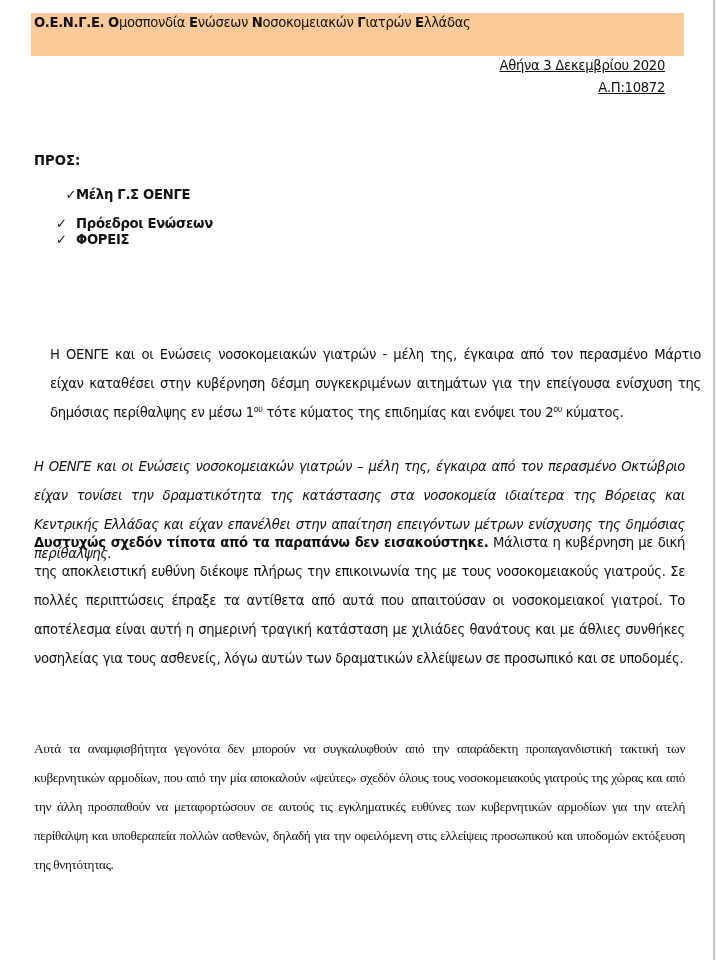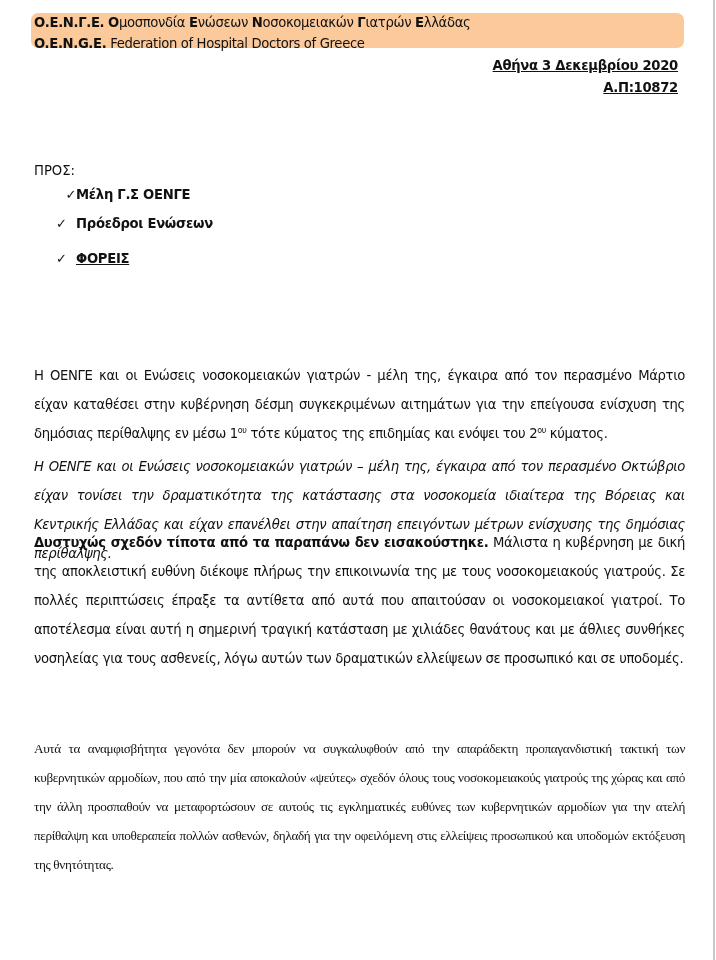--- a/index.html
+++ b/index.html
@@ -8,69 +8,65 @@
     background: #ffffff;
     font-family: "DejaVu Sans", "Liberation Sans", sans-serif;
     color: #111111;
     position: relative;
   }
   .page-edge {
     position: absolute; top: 0; right: 1px; width: 2px; height: 960px;
     background: #c8c8c8;
   }
   .header-box {
-    position: absolute; left: 31px; top: 13px; width: 653px; height: 35px;
+    position: absolute; left: 31px; top: 13px; width: 653px; height: 43px;
     background: #fbc99a;
-    border-radius: 7px;
   }
   .header-line {
     position: absolute; left: 3px; font-size: 13.2px; white-space: nowrap;
     letter-spacing: -0.35px;
   }
   .header-line.l1 { top: 2px; }
   .header-line.l2 { top: 23px; }
   .b { font-weight: bold; }
   .date-line {
-    position: absolute; right: 38px; font-size: 13.2px; font-weight: bold;
+    position: absolute; right: 51px; font-size: 13.2px; font-weight: normal;
     text-decoration: underline; white-space: nowrap; letter-spacing: -0.3px;
   }
   .date-line.d1 { top: 58px; }
   .date-line.d2 { top: 80px; text-align: right; }
   .to-label {
-    position: absolute; left: 34px; top: 163px; font-size: 13.2px; font-weight: normal;
+    position: absolute; left: 34px; top: 153px; font-size: 13.2px; font-weight: bold;
   }
   .recipients { position: absolute; left: 0; top: 0; }
   .recipient {
     position: absolute; left: 56px; font-size: 13.2px; font-weight: bold; white-space: nowrap;
     letter-spacing: -0.3px;
   }
   .recipient .check { display: inline-block; width: 20px; font-weight: normal; font-size: 13px; }
-  .r1 { top: 187px; text-align: right; } .r2 { top: 216px; } .r3 { top: 251px; text-decoration: underline; }
+  .r1 { top: 187px; text-align: right; } .r2 { top: 216px; } .r3 { top: 232px; }
   .para {
     position: absolute; left: 34px; width: 651px;
     font-size: 13.2px; line-height: 29px; text-align: justify;
     letter-spacing: -0.35px; margin: 0;
   }
-  .p1 { top: 361px; }
+  .p1 { top: 340px; margin-left: 16px; }
   .p2 { top: 452px; font-style: italic; }
   .p3 { top: 528px; }
   .p4 { top: 734px; font-family: Liberation Serif, serif; }
   sup { font-size: 8px; line-height: 0; vertical-align: 5px; }
 </style>
 </head>
 <body>
 
 <div class="page-edge"></div>
 
 <div class="header-box" style="background: rgb(251, 201, 154);">
   <div class="header-line l1">
     <span class="b">Ο.Ε.Ν.Γ.Ε.</span><span id="hdr-greek"><span> </span><span class="b">Ο</span><span>μοσπονδία </span><span class="b">Ε</span><span>νώσεων </span><span class="b">Ν</span><span>οσοκομειακών </span><span class="b">Γ</span><span>ιατρών </span><span class="b">Ε</span><span>λλάδας</span></span>
-  </div>
-  <div class="header-line l2">
-    <span class="b">O.E.N.G.E.</span><span> Federation of Hospital Doctors of Greece</span>
   </div>
 </div>
 
 <div class="date-line d1">Αθήνα 3 Δεκεμβρίου 2020</div>
 <div class="date-line d2">Α.Π:10872</div>
 
 <div class="to-label">ΠΡΟΣ:</div>
 
 <div class="recipients">
   <div class="recipient r1">

